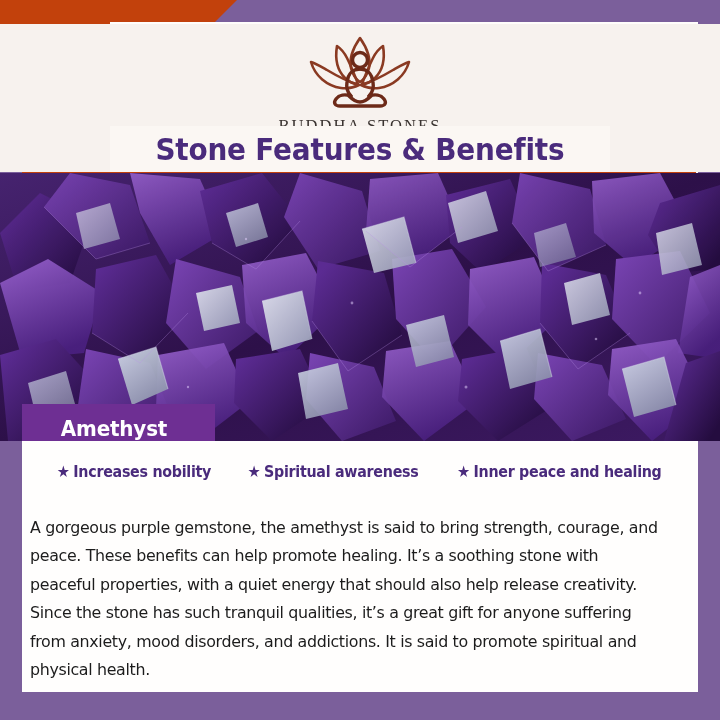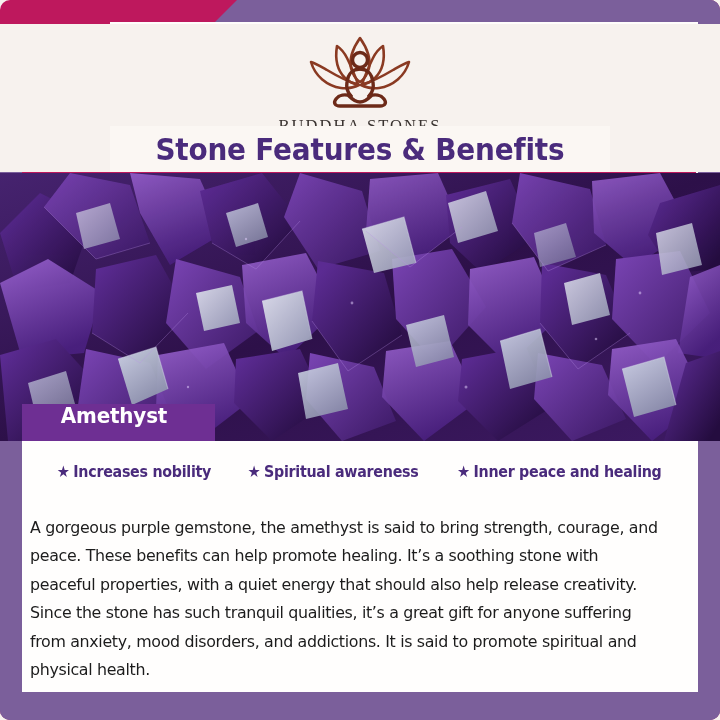--- a/index.html
+++ b/index.html
@@ -11,23 +11,22 @@
     height: 720px;
     background: #f7f2ee;
     font-family: "Liberation Sans", sans-serif;
     overflow: hidden;
   }
 
   #card {
     position: relative;
     width: 720px;
     height: 720px;
-    background: #be185d;
+    background: #c2410c;
     overflow: hidden;
-    border-radius: 10px;
   }
 
   
   .frame-top {
     position: absolute;
     top: 0;
     left: 215px;
     width: 505px;
     height: 22px;
     background: #7b5f9b;
@@ -144,21 +143,21 @@
 
   
   .stone-bar {
     position: absolute;
     top: 404px;
     left: 22px;
     width: 193px;
     height: 37px;
     background: #6e2f93;
     display: flex;
-    align-items: flex-start;
+    align-items: flex-end;
   }
   .stone-bar-text {
     margin-left: 36px;
     font-family: "DejaVu Sans", sans-serif;
     font-size: 21px;
     font-weight: bold;
     color: #ffffff;
     letter-spacing: -0.2px;
     transform: scaleX(0.95);
   }

